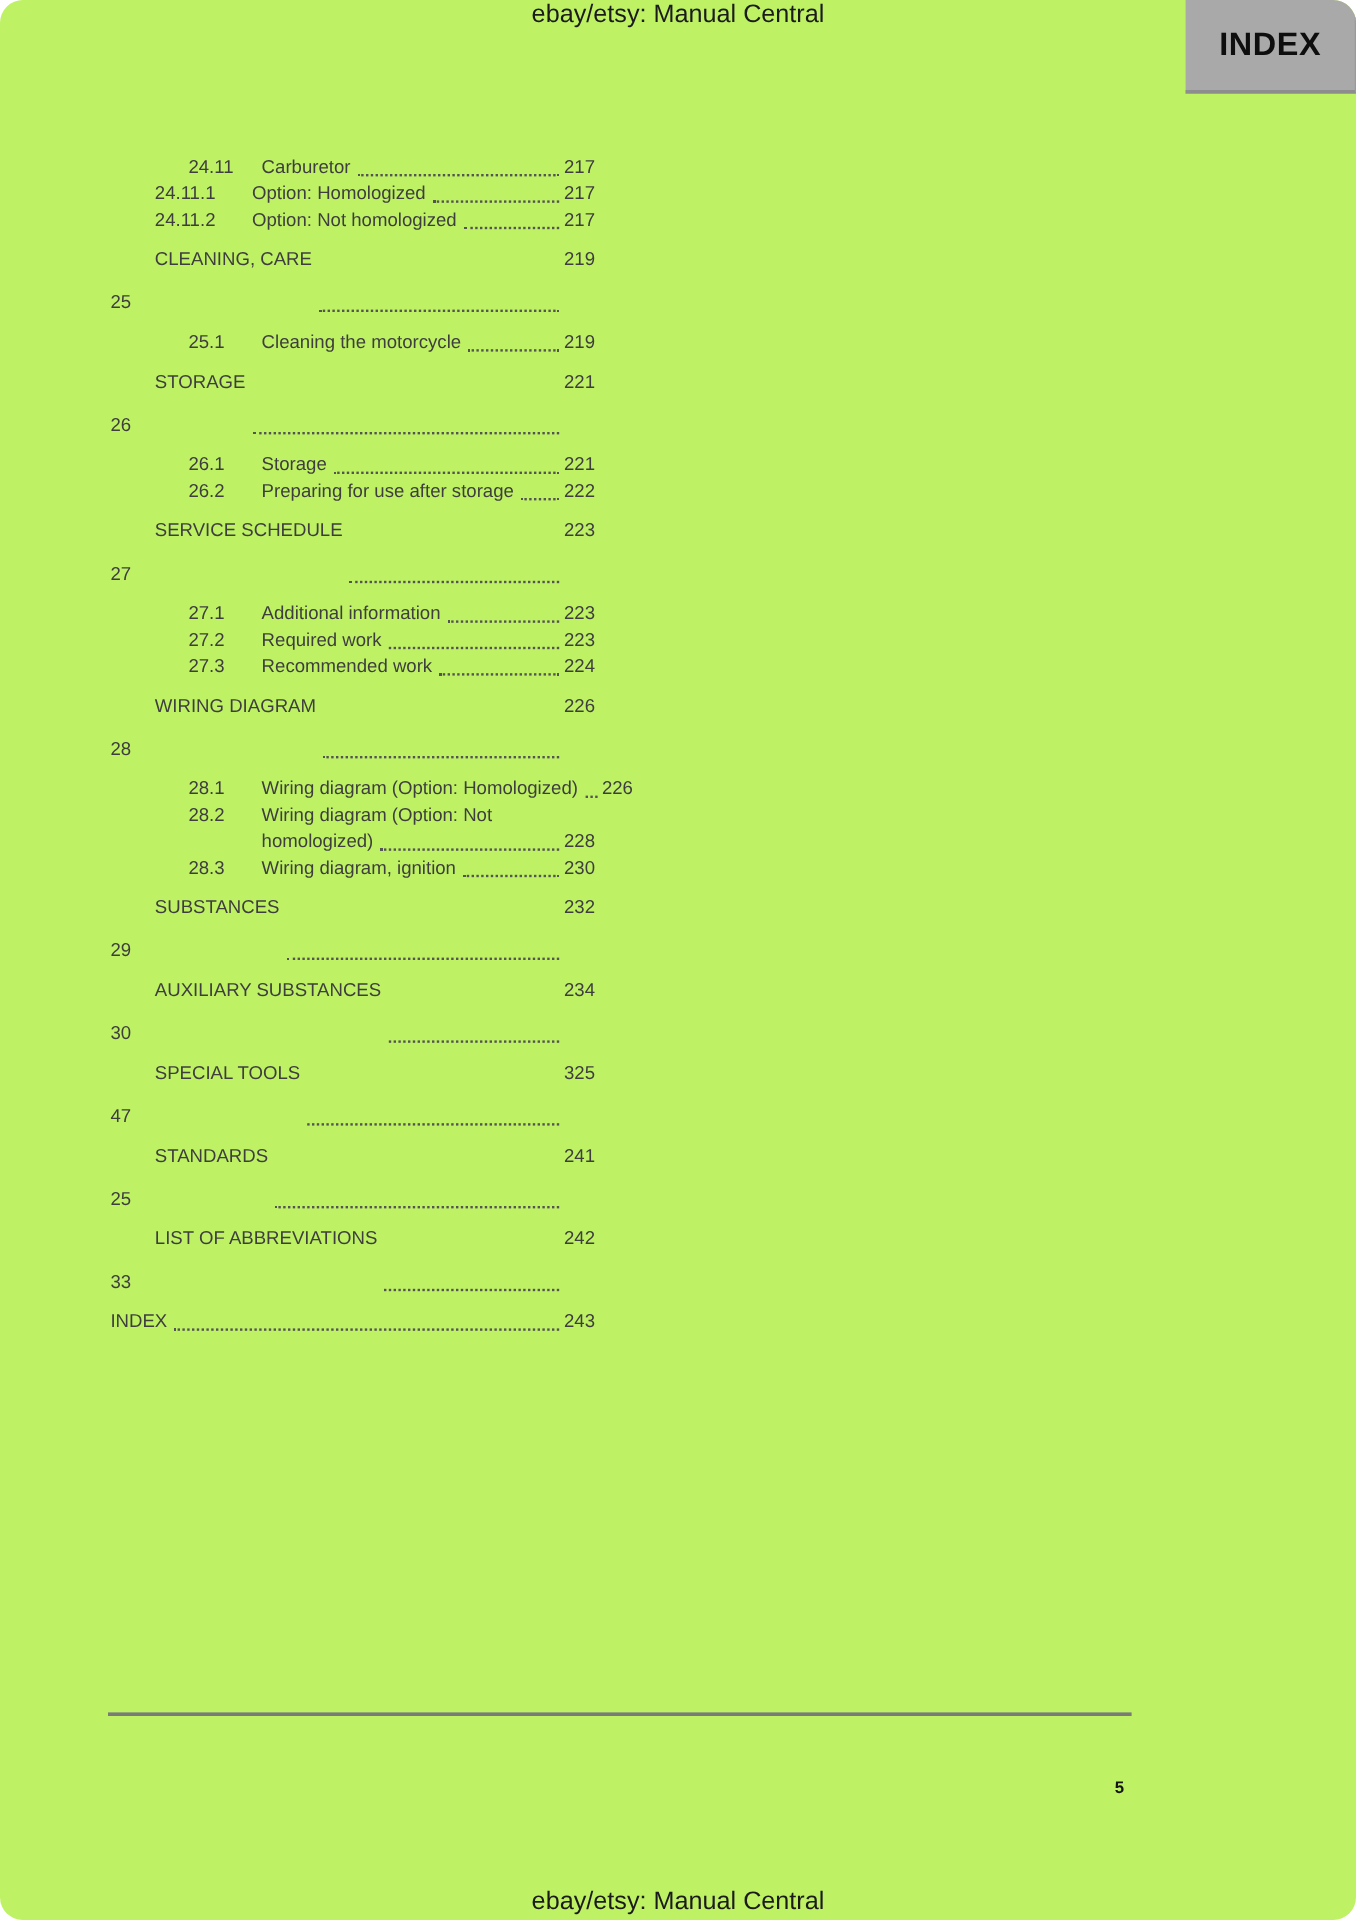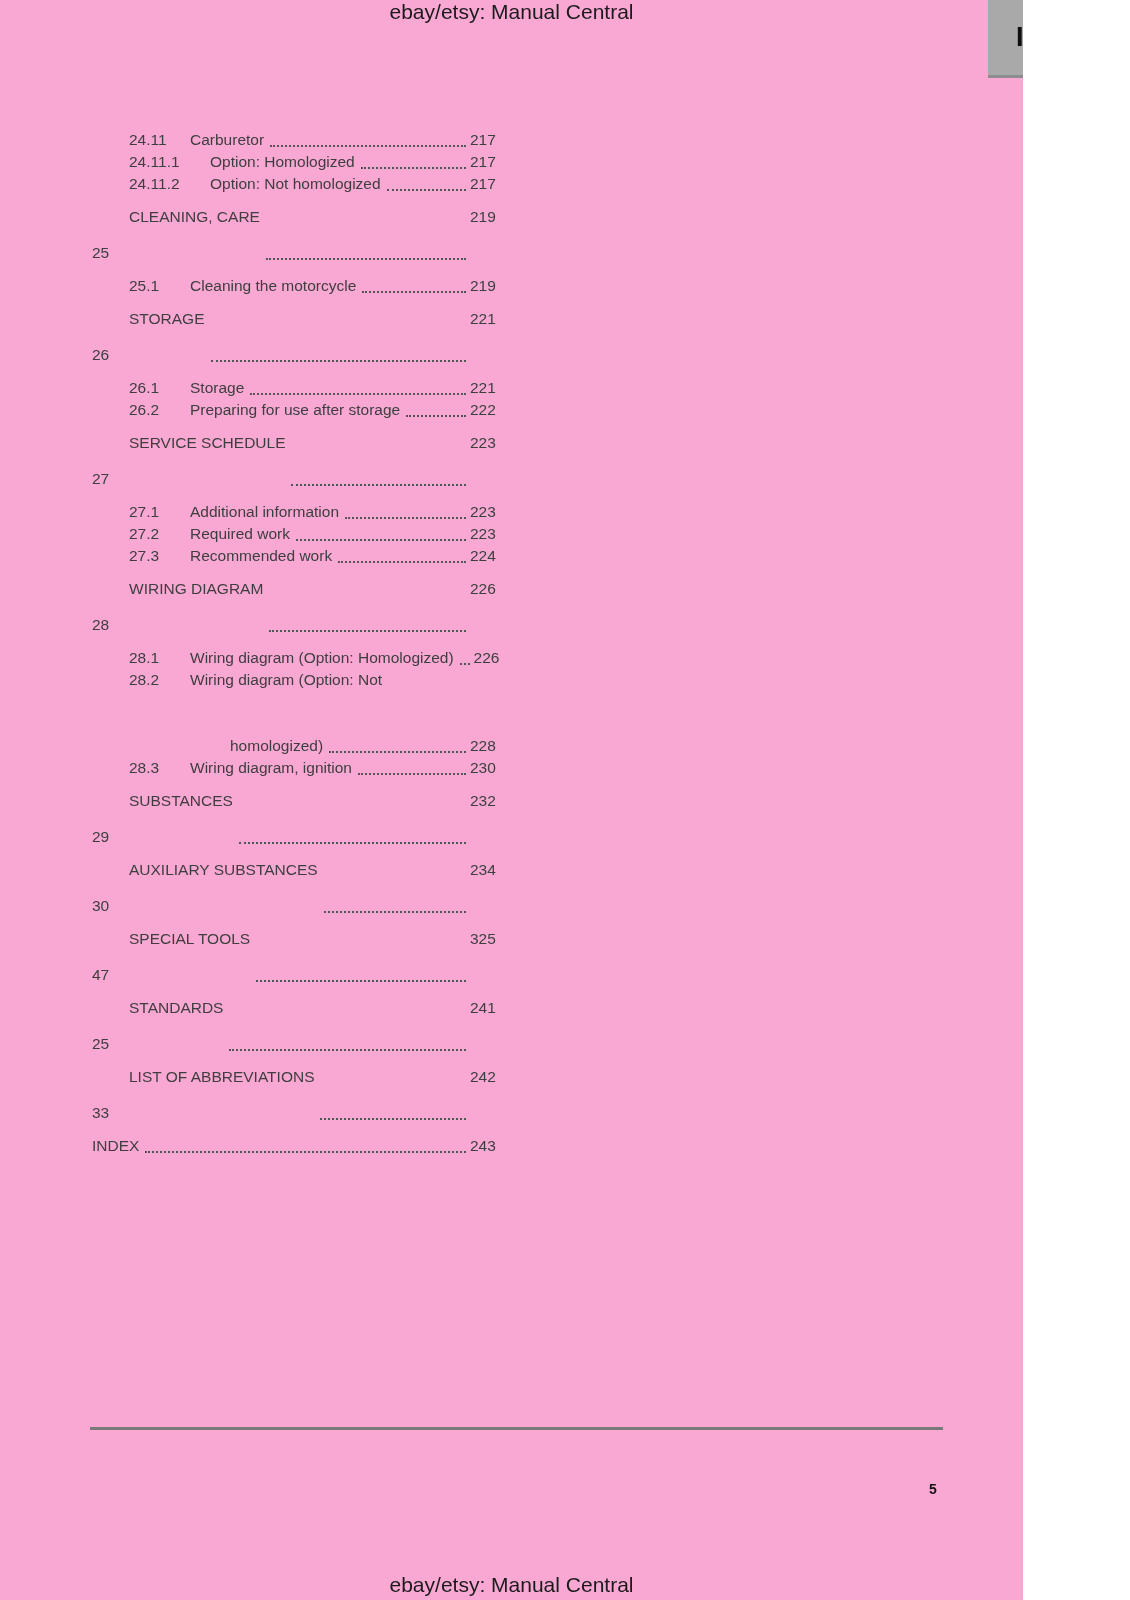--- a/index.html
+++ b/index.html
@@ -1,22 +1,23 @@
 <!DOCTYPE html>
 <html><head>
 <meta charset="utf-8">
 <style>
   html, body { margin: 0; padding: 0; background: #ffffff; }
   .page {
     position: relative;
-    width: 1023px;
+    width: 1130px;
     height: 1600px;
-    background: #f9a8d4;
+    background: #bef264;
     font-family: "Liberation Sans", sans-serif;
     overflow: hidden;
+    border-radius: 19px;
   }
 
   
   .header {
     position: absolute;
     top: 0;
     left: 0;
     width: 100%;
     text-align: center;
     font-size: 21px;
@@ -61,33 +62,33 @@
     left: 92px;
     top: 129px;
     width: 410px;
     font-size: 15.5px;
     color: #3e3e3e;
   }
   .row { display: flex; line-height: 22px; white-space: nowrap; }
   .gap { margin-top: 11px; }
   .sp     { flex: 0 0 37px; }
   .num-ch { flex: 0 0 37px; margin-top: 36px; }
-  .num-s  { flex: 0 0 61px; }
+  .num-s  { flex: 0 0 61px; margin-left: 28px; }
   .num-s2 { flex: 0 0 81px; }
   .ttl { flex: 0 0 auto; }
   .leader {
     flex: 1 1 auto;
     min-width: 10px;
     border-bottom: 2px dotted #545454;
     margin: 0 4px 4px 6px;
     align-self: flex-end;
   }
   .pg { flex: 0 0 auto; min-width: 32px; text-align: left; }
-  .cont { flex: 1 1 auto; min-width: 0; display: flex; flex-direction: column; gap: 44px; }
-  .l2 { display: flex; white-space: nowrap; margin-left: 40px; }
+  .cont { flex: 1 1 auto; min-width: 0; display: flex; flex-direction: column; }
+  .l2 { display: flex; white-space: nowrap; }
 
   
   .rule {
     position: absolute;
     left: 90px;
     top: 1427px;
     width: 853px;
     height: 3px;
     background: #7a7a7a;
   }

